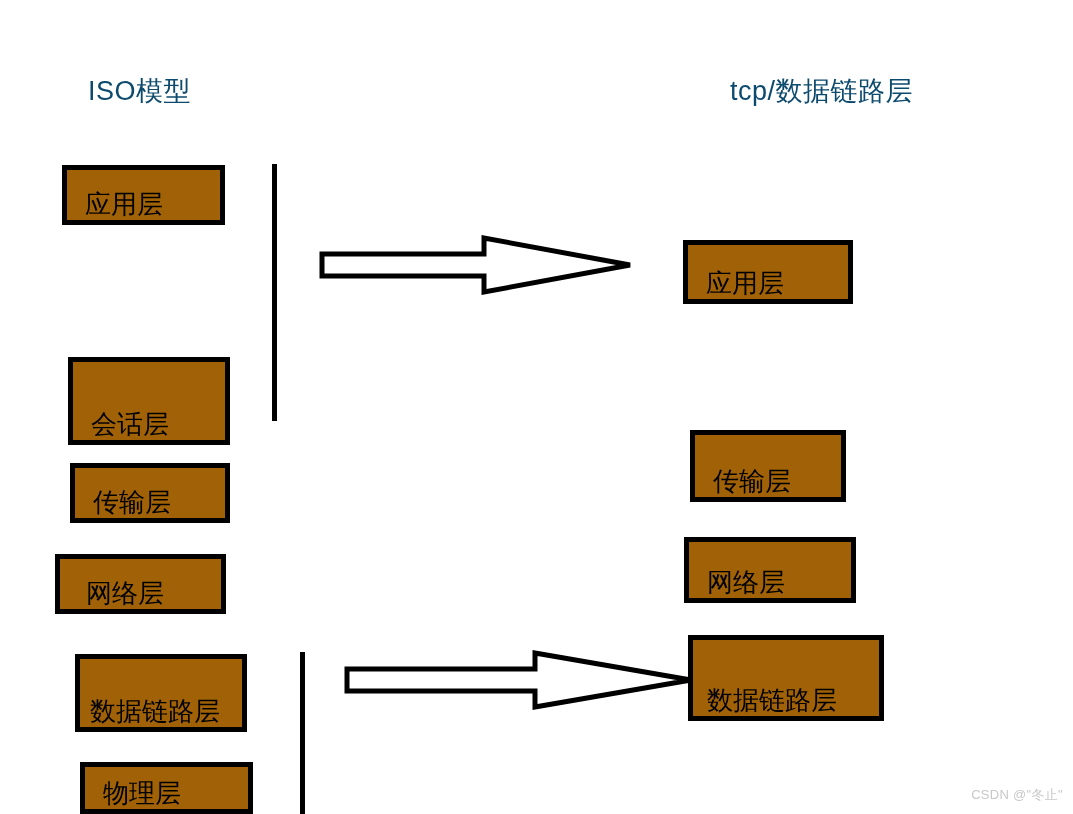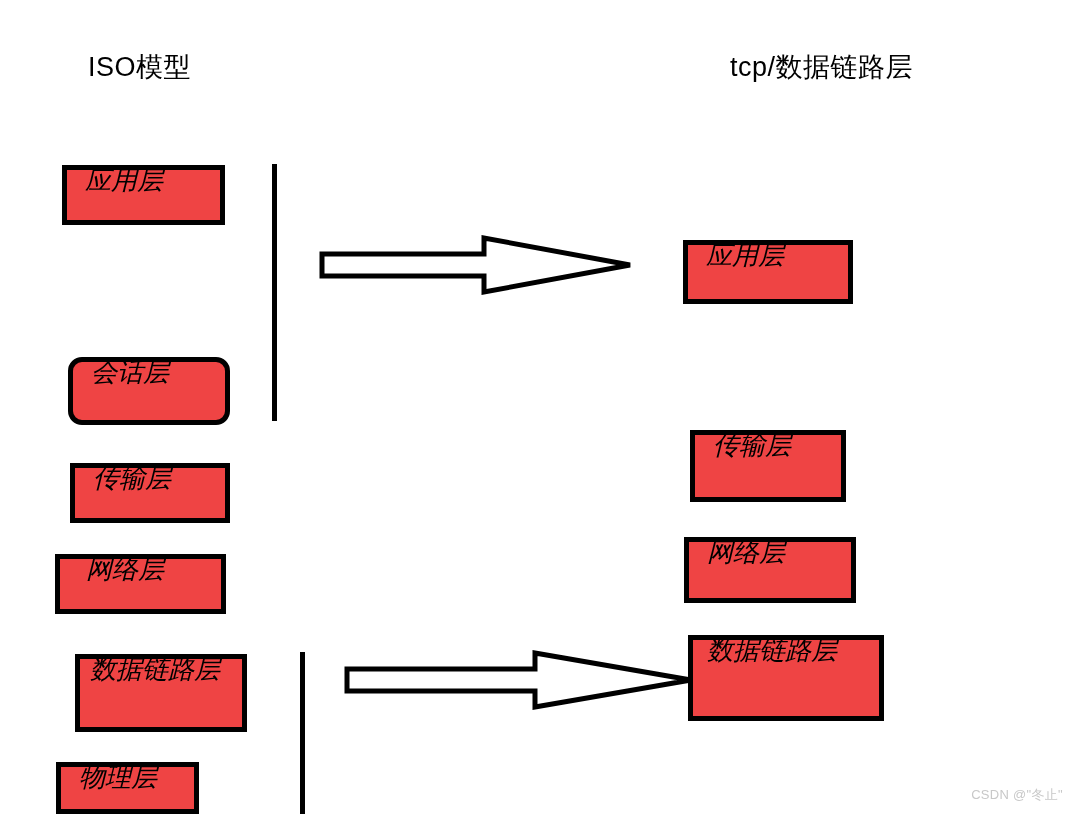--- a/index.html
+++ b/index.html
@@ -19,37 +19,37 @@
     background: #ffffff;
     overflow: hidden;
   }
 
   
   .col-title {
     position: absolute;
     font-size: 27px;
     font-weight: 400;
     letter-spacing: 0.5px;
-    color: #000000;
+    color: #0c4a6e;
     white-space: nowrap;
     line-height: 1;
+    margin-top: 24px;
   }
   #title-left  { left: 88px;  top: 54px; }
   #title-right { left: 730px; top: 54px; }
 
   
   .layer-box {
     position: absolute;
     box-sizing: border-box;
-    background: #ef4444;
+    background: #a16207;
     border: 5px solid #000000;
     display: flex;
-    align-items: flex-start;
+    align-items: flex-end;
     white-space: nowrap;
-    font-style: italic;
   }
   .layer-label {
     font-size: 26px;
     line-height: 1;
     color: #000000;
     padding-left: 18px;
     position: relative;
     top: -3px;
   }
 
@@ -83,37 +83,37 @@
 <div id="canvas">
 
   <div id="title-left" class="col-title">ISO模型</div>
   <div id="title-right" class="col-title">tcp/数据链路层</div>
 
   <div class="layer-box" style="left:62px; top:165px; width:163px; height:60px;">
     <span class="layer-label">应用层</span>
   </div>
 
 
-  <div class="layer-box" style="left:68px; top:357px; width:162px; height:68px;border-radius:14px;">
+  <div class="layer-box" style="left:68px; top:357px; width:162px; height:88px;">
     <span class="layer-label">会话层</span>
   </div>
 
   <div class="layer-box" style="left:70px; top:463px; width:160px; height:60px;">
     <span class="layer-label">传输层</span>
   </div>
 
   <div class="layer-box" style="left:55px; top:554px; width:171px; height:60px;">
     <span class="layer-label" style="padding-left:26px;">网络层</span>
   </div>
 
   <div class="layer-box" style="left:75px; top:654px; width:172px; height:78px;">
     <span class="layer-label" style="padding-left:10px;">数据链路层</span>
   </div>
 
-  <div class="layer-box" style="left:56px; top:762px; width:143px; height:52px;">
+  <div class="layer-box" style="left:80px; top:762px; width:173px; height:52px;">
     <span class="layer-label">物理层</span>
   </div>
 
   <div class="bracket" style="left:272px; top:164px; height:257px;"></div>
   <div class="bracket" style="left:300px; top:652px; height:162px;"></div>
 
   <div class="block-arrow" style="left:320px; top:234px;">
     <svg width="312" height="64" viewBox="0 0 312 64">
       <polygon points="2,20 164,20 164,4 310,31 164,58 164,42 2,42" fill="#ffffff" stroke="#000000" stroke-width="5" stroke-linejoin="miter"></polygon>
     </svg>

